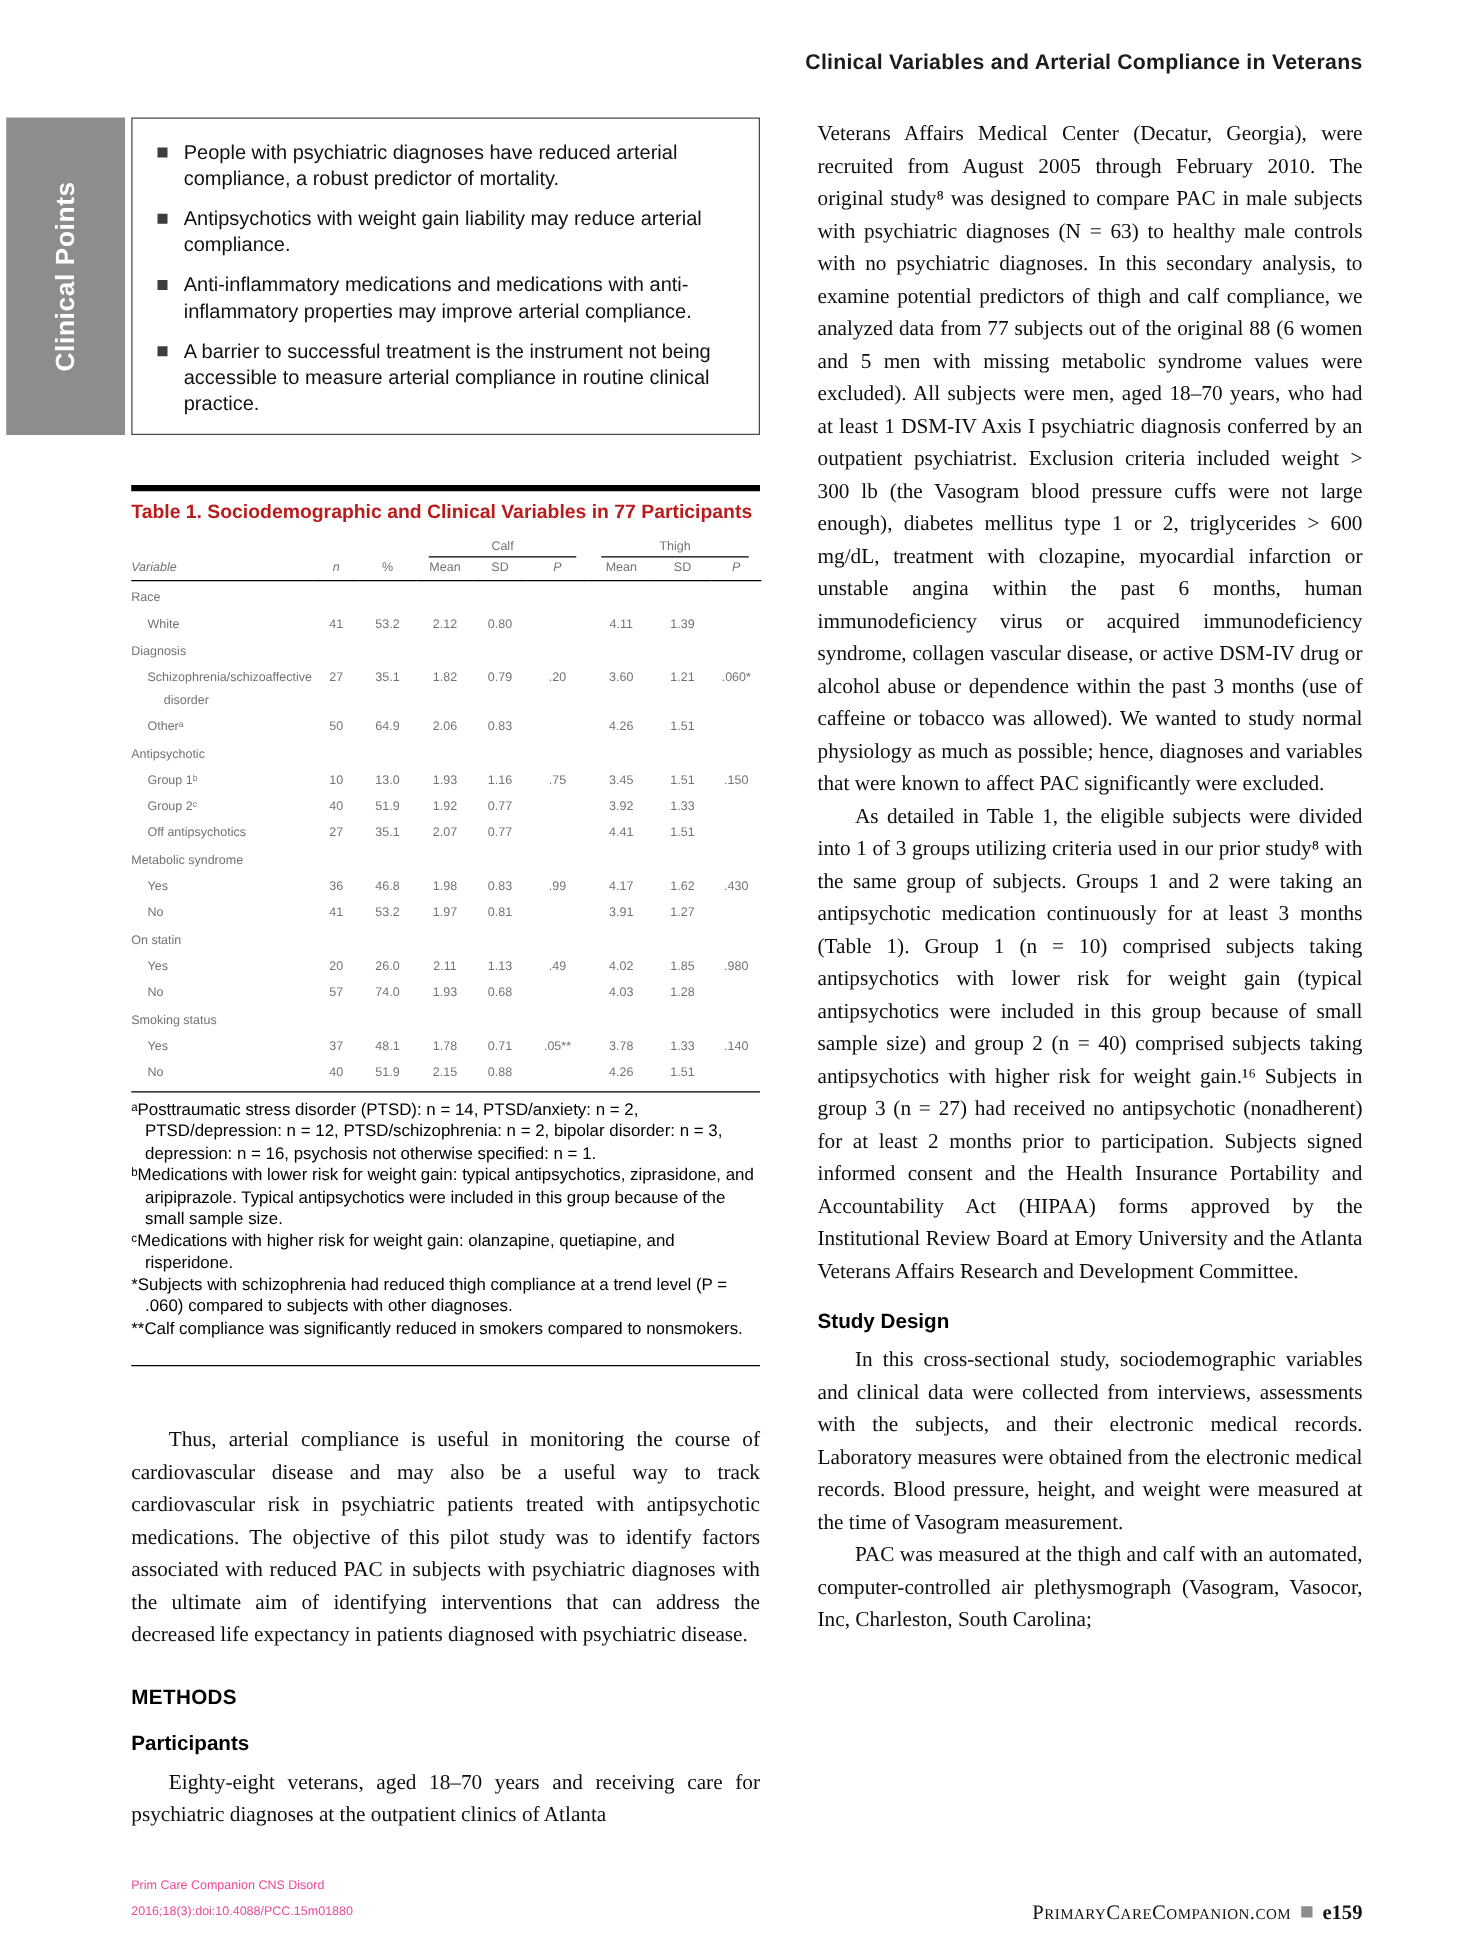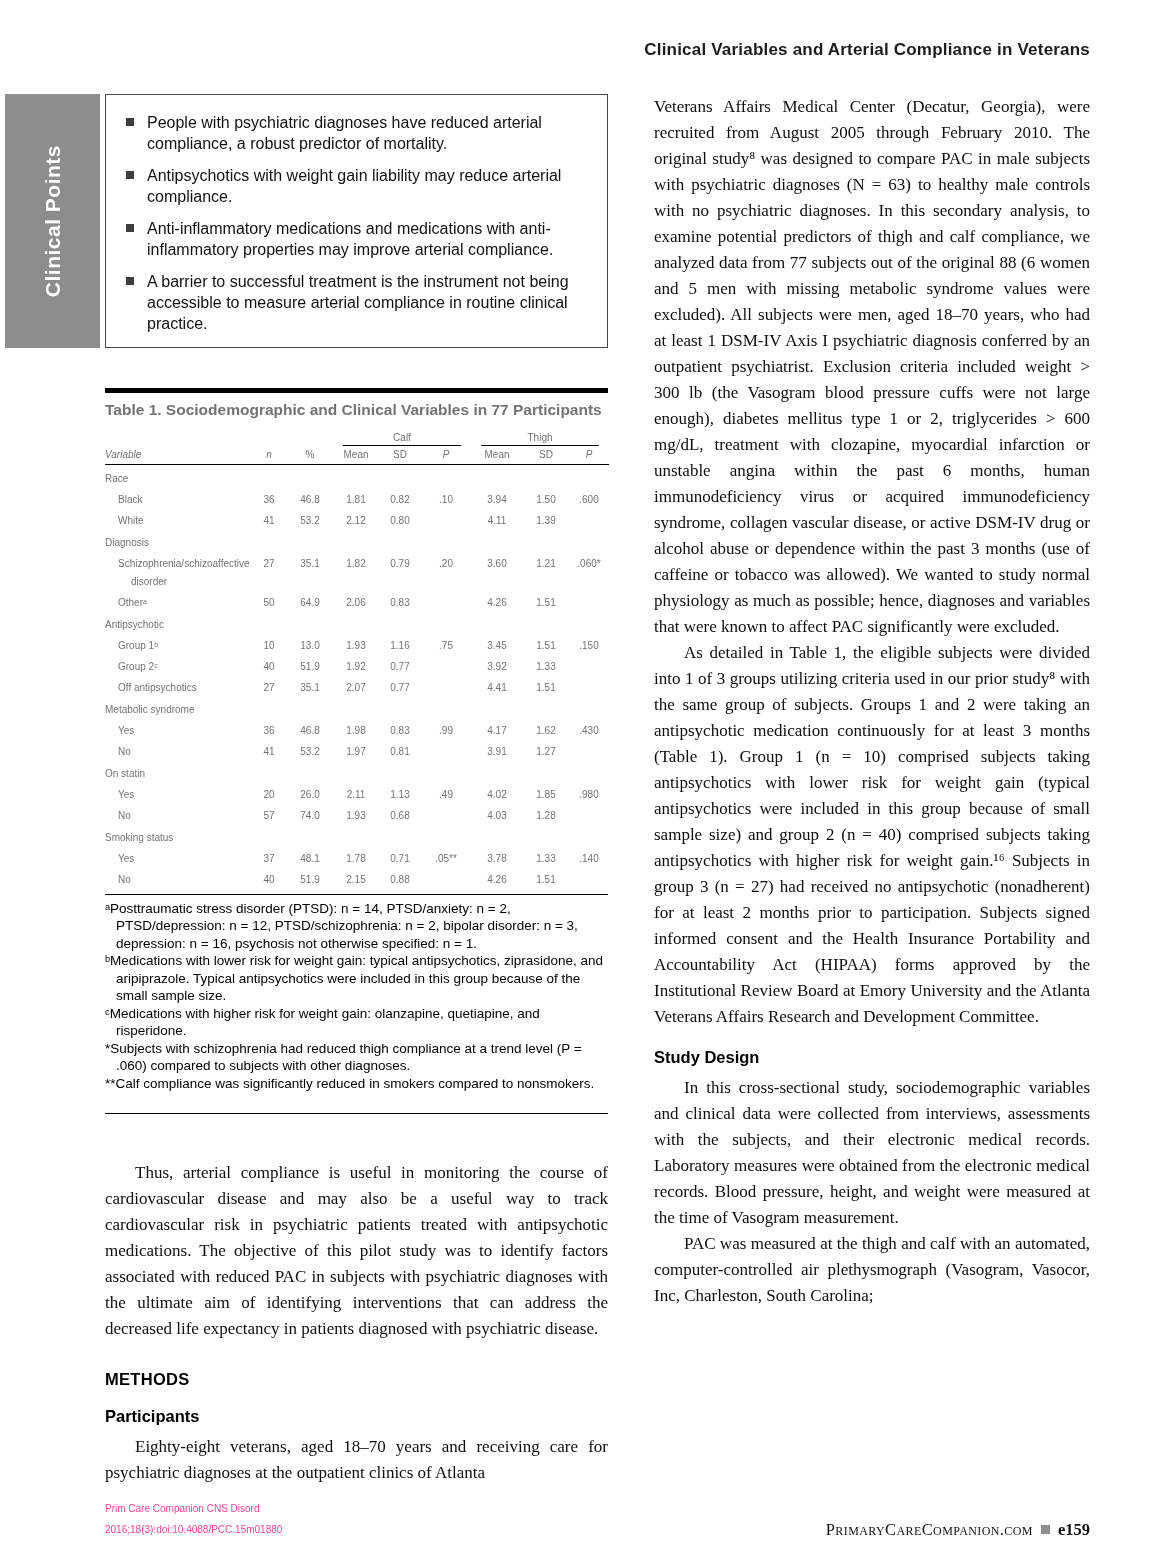--- a/index.html
+++ b/index.html
@@ -27,21 +27,21 @@
     font-weight:bold; font-size:21px; letter-spacing:0.5px; white-space:nowrap;
   }
   .cp-body { flex:1; border:1px solid #4a4a4a; background:#fff; padding:17px 37px 13px 18px; }
   .cp-item { display:flex; font-family:"Liberation Sans", sans-serif; font-size:16px; line-height:21px; color:#111; margin-bottom:11px; }
   .cp-item:last-child { margin-bottom:0; }
   .cp-marker { width:8px; height:8px; background:#3d3d3d; margin:6px 13px 0 2px; flex:none; }
 
   
   .table-block { font-family:"Liberation Sans", sans-serif; margin-bottom:46px; }
   .table-top-rule { height:5px; background:#000; margin-bottom:7px; }
-  .table-title { font-weight:bold; font-size:15.5px; line-height:20px; color:#737373; margin-bottom:12px; }
+  .table-title { font-weight:bold; font-size:15.5px; line-height:20px; color:#b91c1c; margin-bottom:12px; }
   table.t1 { width:100%; border-collapse:collapse; table-layout:fixed; font-size:10px; color:#737373; }
   .t1 th { font-weight:normal; vertical-align:bottom; }
   .t1 td { vertical-align:top; padding:1.5px 0; line-height:18px; }
   .grp-cell { padding:0; }
   .grp-cell .grp-inner { border-bottom:1px solid #000; text-align:center; padding-bottom:2px; margin:0 10px; }
   .header-row th { border-bottom:1px solid #000; text-align:center; padding:3px 0 4px; }
   .header-row th.var-col { text-align:left;font-style:italic; }
   .p-col { font-style:italic; }
   .t1 td.num { text-align:center; }
   .t1 td.group-label { padding-top:2.5px;margin-left:33px; }
@@ -138,31 +138,20 @@
               <th>Mean</th>
               <th>SD</th>
               <th class="p-col">P</th>
             </tr>
           </thead>
           <tbody>
               <tr>
                 <td colspan="9" class="group-label">Race</td>
               </tr>
               <tr>
-                <td class="row-label">Black</td>
-                <td class="num">36</td>
-                <td class="num">46.8</td>
-                <td class="num">1.81</td>
-                <td class="num">0.82</td>
-                <td class="num">.10</td>
-                <td class="num">3.94</td>
-                <td class="num">1.50</td>
-                <td class="num">.600</td>
-              </tr>
-              <tr>
                 <td class="row-label">White</td>
                 <td class="num">41</td>
                 <td class="num">53.2</td>
                 <td class="num">2.12</td>
                 <td class="num">0.80</td>
                 <td class="num"></td>
                 <td class="num">4.11</td>
                 <td class="num">1.39</td>
                 <td class="num"></td>
               </tr>

